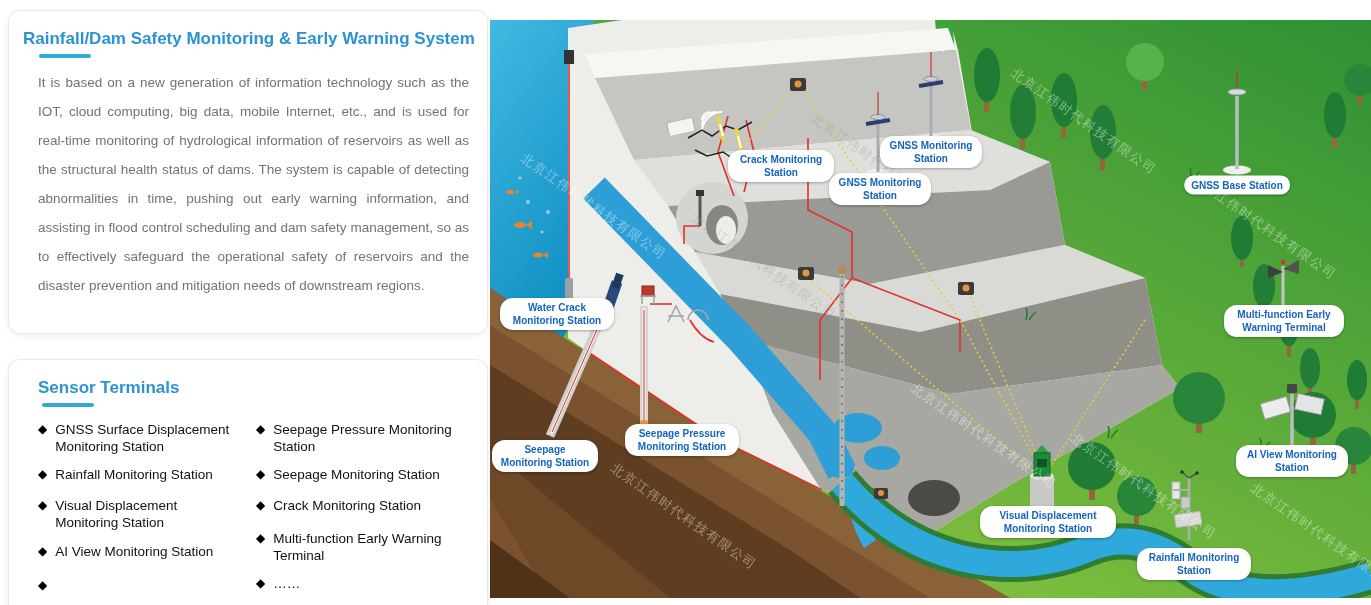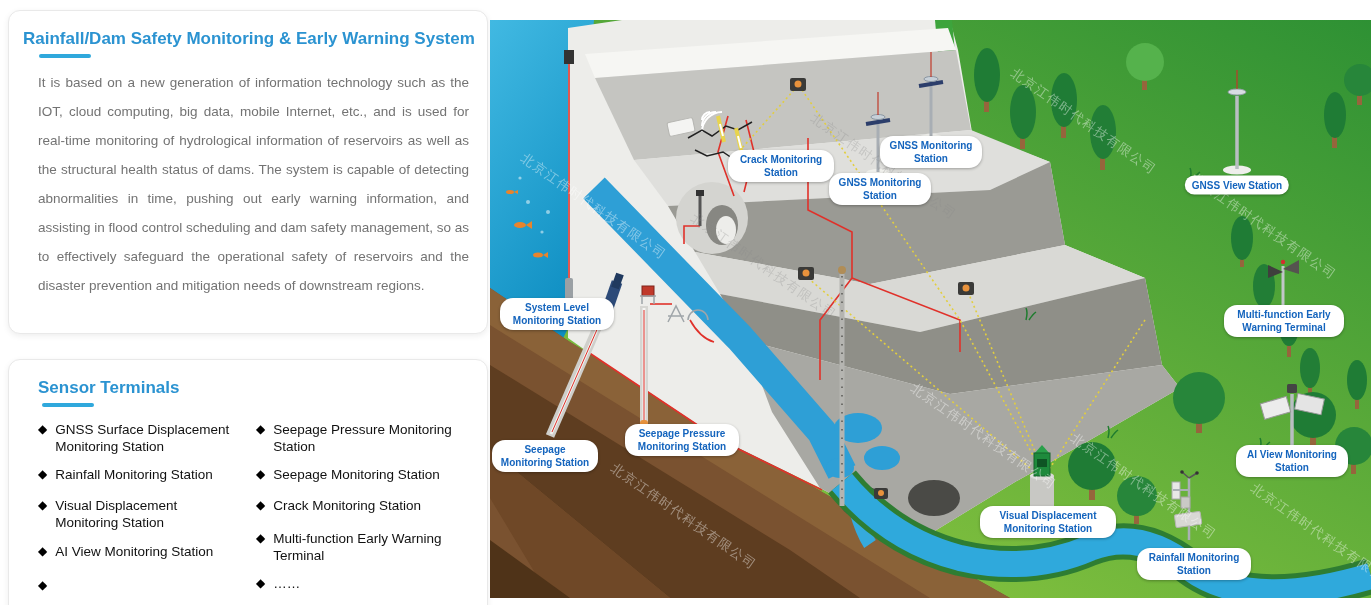--- a/index.html
+++ b/index.html
@@ -378,25 +378,25 @@
         <text class="wm" transform="translate(700,160) rotate(35)">北京江伟时代科技有限公司</text>
         <text class="wm" transform="translate(580,420) rotate(35)">北京江伟时代科技有限公司</text>
         <text class="wm" transform="translate(760,470) rotate(35)">北京江伟时代科技有限公司</text>
         <text class="wm" transform="translate(120,450) rotate(35)">北京江伟时代科技有限公司</text>
         <text class="wm" transform="translate(420,370) rotate(35)">北京江伟时代科技有限公司</text>
         <text class="wm2" transform="translate(200,200) rotate(35)">北京江伟时代科技有限公司</text>
         <text class="wm2" transform="translate(320,100) rotate(35)">北京江伟时代科技有限公司</text>
       </g>
     </svg>
 
-    <div class="pill" style="left:67px;top:294px;width:100px">System Level Monitoring Station</div>
+    <div class="pill" style="left:67px;top:294px;width:100px">Water Crack Monitoring Station</div>
     <div class="pill" style="left:55px;top:436px;width:92px">Seepage Monitoring Station</div>
     <div class="pill" style="left:192px;top:420px;width:100px">Seepage Pressure Monitoring Station</div>
     <div class="pill" style="left:291px;top:146px;width:92px">Crack Monitoring Station</div>
     <div class="pill" style="left:390px;top:169px;width:88px">GNSS Monitoring Station</div>
     <div class="pill" style="left:441px;top:132px;width:88px">GNSS Monitoring Station</div>
-    <div class="pill nowrap" style="left:747px;top:165px">GNSS View Station</div>
+    <div class="pill nowrap" style="left:747px;top:165px">GNSS Base Station</div>
     <div class="pill" style="left:794px;top:301px;width:106px">Multi-function Early Warning Terminal</div>
     <div class="pill" style="left:802px;top:441px;width:98px">AI View Monitoring Station</div>
     <div class="pill" style="left:558px;top:502px;width:122px">Visual Displacement Monitoring Station</div>
     <div class="pill" style="left:704px;top:544px;width:100px">Rainfall Monitoring Station</div>
   </div>
 </div>
 
 </body></html>

